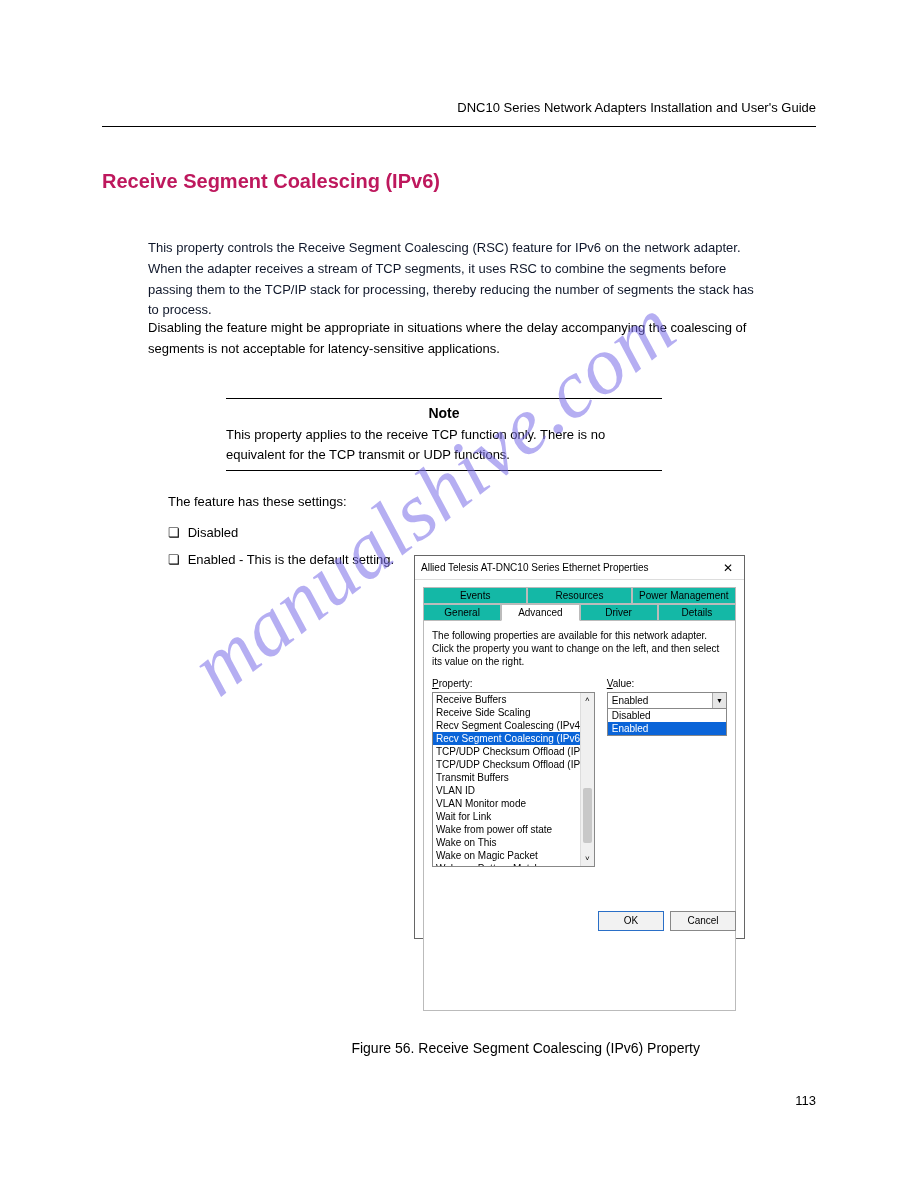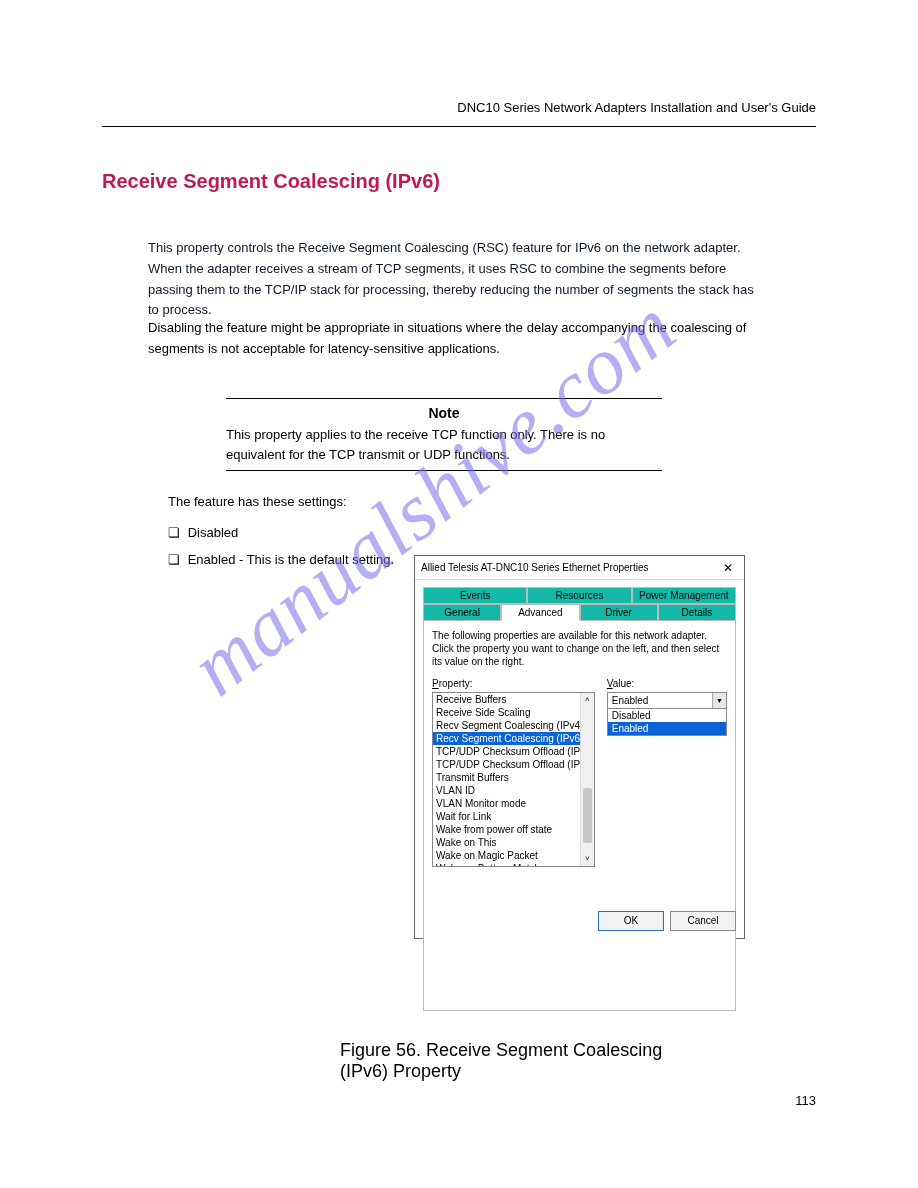--- a/index.html
+++ b/index.html
@@ -290,22 +290,22 @@
       cursor: pointer;
     }
     .dlg-btn.ok {
       border: 1px solid #2a6fc7;
     }
     .figure-caption {
       position: absolute;
       top: 1040px;
       left: 340px;
       width: 360px;
-      text-align: left;
-      font-size: 18px;
+      text-align: right;
+      font-size: 14px;
     }
     .page-number {
       position: absolute;
       bottom: 80px;
       right: 102px;
       font-size: 13px;
     }
   </style>
 </head>
 <body>

